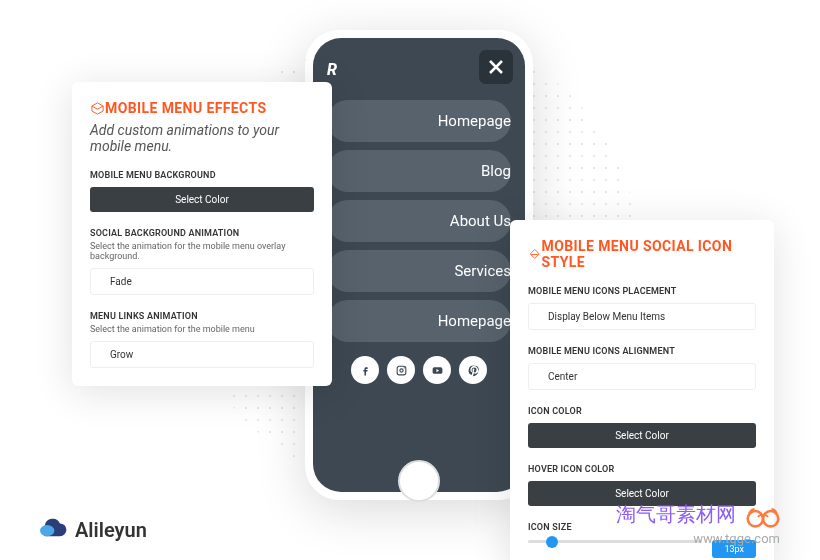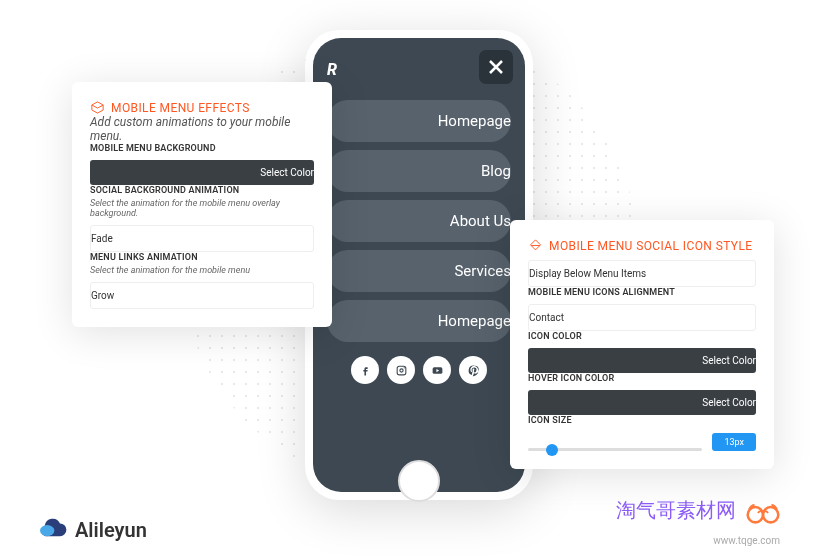--- a/index.html
+++ b/index.html
@@ -11,37 +11,37 @@
 .close-btn{position:absolute;top:12px;right:12px;width:34px;height:34px;background:#2a323a;border-radius:7px;display:flex;align-items:center;justify-content:center}
 .close-btn svg{width:16px;height:16px;stroke:#fff;stroke-width:2.5;fill:none}
 .menu-pill{margin:8px 14px;background:rgba(120,130,140,.45);border-radius:22px;padding:12px 0;text-align:right;color:#fff;font-size:15px}
 .social-row{display:flex;gap:8px;justify-content:center;margin-top:14px}
 .social-dot{width:28px;height:28px;background:#fff;border-radius:50%;display:flex;align-items:center;justify-content:center}
 .social-dot svg{width:13px;height:13px;fill:#3d4852}
 .home-btn{position:absolute;bottom:-2px;left:50%;transform:translateX(-50%);width:42px;height:42px;border:2px solid #ddd;border-radius:50%;background:#fff}
 .panel{position:absolute;background:#fff;border-radius:6px;box-shadow:0 6px 40px rgba(0,0,0,.12);padding:18px;z-index:3}
 .panel-left{left:72px;top:82px;width:260px}
 .panel-right{left:510px;top:220px;width:264px}
-.panel-title{display:flex;align-items:center;gap:6px;color:#ff5722;font-size:12px;font-weight:400;letter-spacing:.4px}
+.panel-title{display:flex;align-items:center;gap:0;color:#ff5722;font-size:14px;font-weight:700;letter-spacing:.4px}
 .panel-title svg{width:15px;height:15px;stroke:#ff5722;fill:none;stroke-width:1.5}
-.panel-sub{font-size:12px;font-style:italic;color:#555;}
-.field-label{font-size:9px;font-weight:600;color:#333;letter-spacing:.2px}
-.field-desc{font-size:9px;font-style:italic;color:#666;margin-top:3px}
-.dark-btn{background:#3a3f44;color:#fff;font-size:10px;text-align:right;padding:7px 0;border-radius:3px;margin-top:7px}
-.text-field{border:1px solid #eee;font-size:10px;padding:7px 0;border-radius:3px;margin-top:7px;color:#333;background:#fff}
-.slider-row{display:flex;align-items:flex-end;gap:10px;margin-top:8px}
+.panel-sub{font-size:14px;font-style:italic;color:#555;margin-top:6px}
+.field-label{font-size:9px;font-weight:600;color:#333;margin-top:16px;letter-spacing:.2px}
+.field-desc{font-size:9px;color:#666;margin-top:3px}
+.dark-btn{background:#3a3f44;color:#fff;font-size:10px;text-align:center;padding:7px 0;border-radius:3px;margin-top:7px}
+.text-field{border:1px solid #eee;font-size:10px;padding:7px 19px;border-radius:3px;margin-top:7px;color:#333;background:#fff}
+.slider-row{display:flex;align-items:flex-start;gap:10px;margin-top:8px}
 .slider-track{flex:1;height:3px;background:#ddd;border-radius:2px;position:relative}
 .slider-thumb{position:absolute;left:14%;top:50%;transform:translate(-50%,-50%);width:12px;height:12px;background:#2196f3;border-radius:50%}
 .slider-val{background:#2196f3;color:#fff;font-size:9px;padding:4px 12px;border-radius:3px}
 .brand-left{position:absolute;left:36px;bottom:18px;display:flex;gap:7px;z-index:5}
 .brand-left .cloud{width:32px;height:22px;position:relative}
 .brand-left .name{font-size:20px;font-weight:600;color:#333}
 .brand-right{position:absolute;right:40px;bottom:14px;text-align:right;z-index:5}
 .brand-right .cn{font-size:20px;font-weight:400;color:#8b5cf6}
-.brand-right .url{font-size:10px;color:#aaa;margin-top:10px}
+.brand-right .url{font-size:13px;color:#aaa;margin-top:2px}
 .glasses{display:inline-block;vertical-align:middle;margin-left:6px}
 </style>
 </head>
 <body>
 
 <div class="dots"></div>
 
 <div class="phone">
   <div class="phone-screen">
     <div class="phone-brand">R</div>
@@ -102,23 +102,24 @@
   <div class="text-field">Grow</div>
 </div>
 
 <div class="panel panel-right">
   <div class="panel-title">
     <svg viewBox="0 0 24 24">
         <path d="M12 3l8 8-8 8-8-8 8-8zm-7 9h14"></path>
       </svg>
     <span>MOBILE MENU SOCIAL ICON STYLE</span>
   </div>
+  <div class="field-label">MOBILE MENU ICONS PLACEMENT</div>
   <div class="text-field">Display Below Menu Items</div>
   <div class="field-label">MOBILE MENU ICONS ALIGNMENT</div>
-  <div class="text-field">Contact</div>
+  <div class="text-field">Center</div>
   <div class="field-label">ICON COLOR</div>
   <div class="dark-btn">Select Color</div>
   <div class="field-label">HOVER ICON COLOR</div>
   <div class="dark-btn">Select Color</div>
   <div class="field-label">ICON SIZE</div>
   <div class="slider-row">
     <div class="slider-track">
         <div class="slider-thumb"></div>
       </div>
     <div class="slider-val">13px</div>

